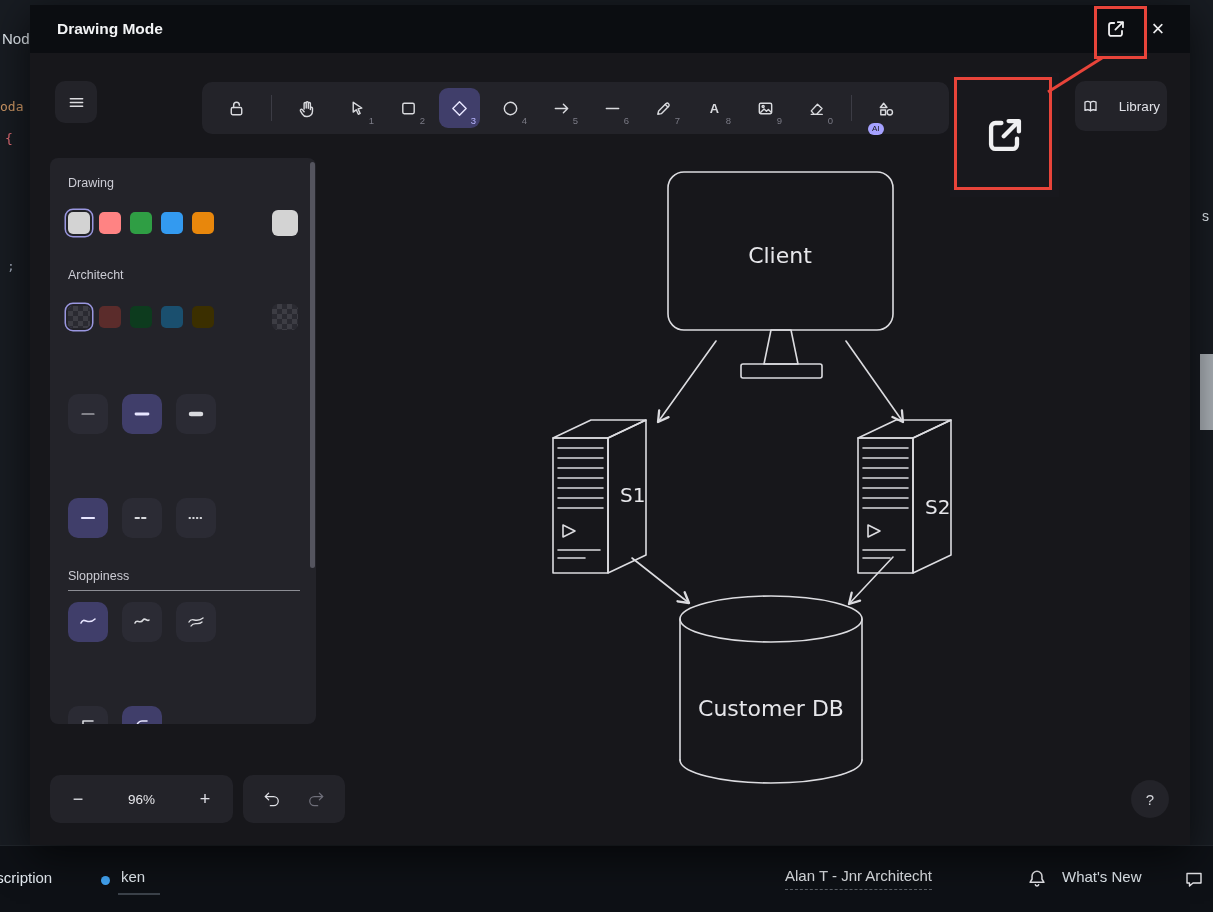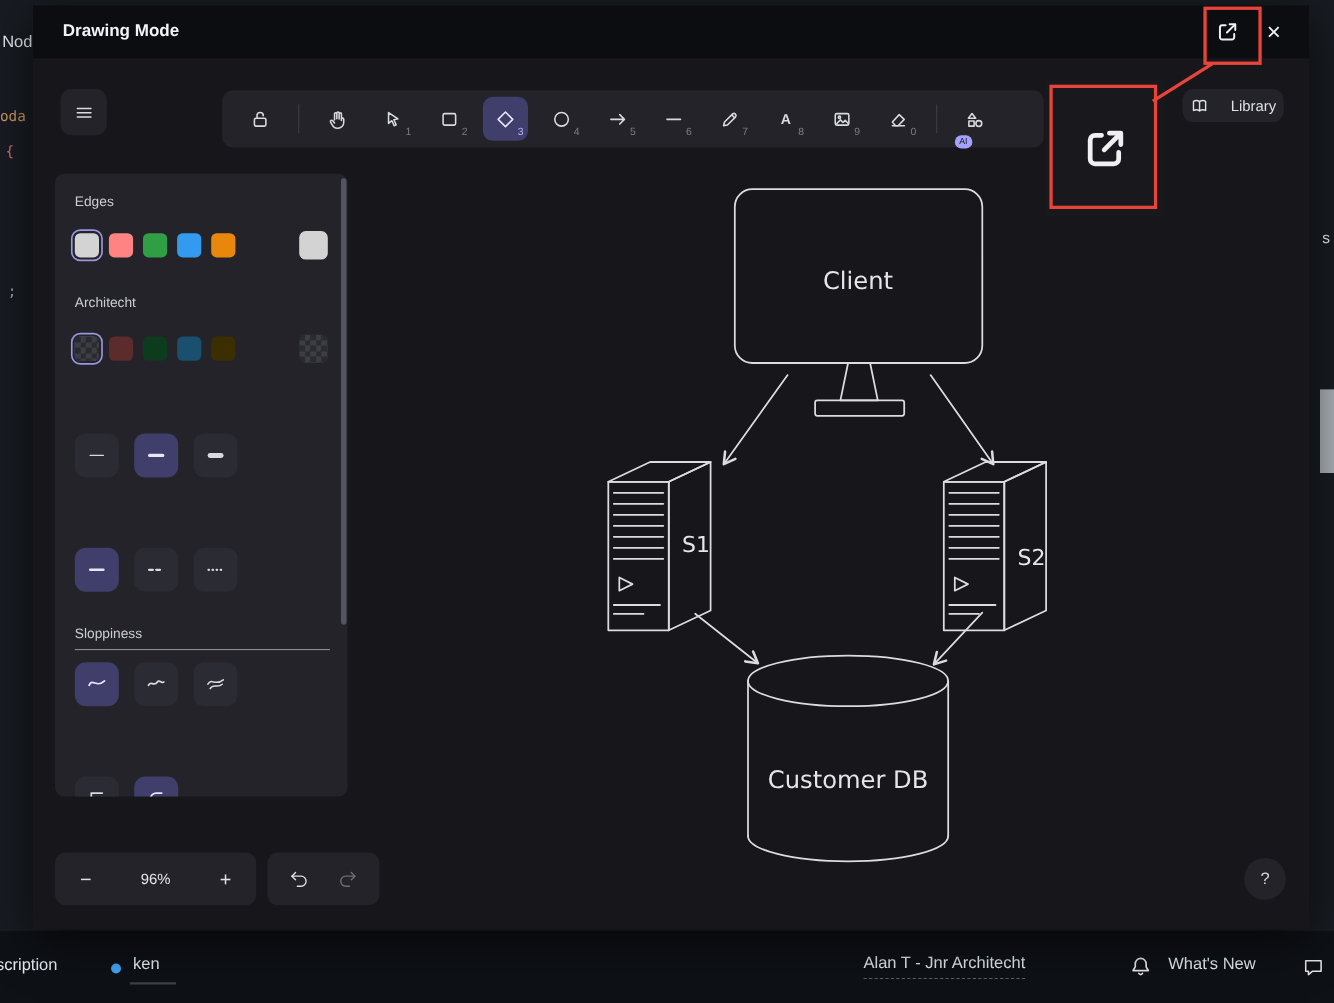--- a/index.html
+++ b/index.html
@@ -34,21 +34,21 @@
   
   .menu-btn { position:absolute; left:25px; top:76px; width:42px; height:42px; display:flex; align-items:center; justify-content:center; border:none; cursor:pointer; color:#dcdce0; }
   .menu-btn svg, .tool svg, .pbtn svg, .ur-btn svg, .lib-btn svg { stroke:currentColor; fill:none; stroke-width:1.5; stroke-linecap:round; stroke-linejoin:round; }
   .toolbar { position:absolute; left:172px; top:77px; width:747px; height:52px; display:flex; align-items:center; gap:10px; padding:0 14px; }
   .tool { position:relative; width:41px; height:40px; border-radius:9px; border:none; background:transparent; color:#d9dade; display:flex; align-items:center; justify-content:center; cursor:pointer; }
   .tool.sel { background:#403e6a; color:#e8e6ff; }
   .key { position:absolute; right:4px; bottom:2px; font-size:9.5px; color:#7b7b86; }
   .sel .key { color:#b9b6ff; }
   .tdiv { width:1px; height:26px; background:#3c3c45; margin:0 4px; }
   .ai-badge { position:absolute; left:2px; bottom:-7px; background:#a5a1ff; color:#17171b; font-size:8px; font-weight:normal; padding:2px 4px; border-radius:7px; line-height:1; }
-  .lib-btn { position:absolute; left:1045px; top:76px; width:92px; height:30px; border:none; display:flex; align-items:center; justify-content:center; gap:20px; color:#dfe0e6; font-size:13.5px; cursor:pointer; font-family:inherit; }
+  .lib-btn { position:absolute; left:1045px; top:76px; width:92px; height:50px; border:none; display:flex; align-items:center; justify-content:center; gap:20px; color:#dfe0e6; font-size:13.5px; cursor:pointer; font-family:inherit; }
 
   
   .panel { position:absolute; left:20px; top:153px; width:266px; height:566px; border-radius:8px; overflow:hidden; }
   .plabel { position:absolute; left:18px; font-size:12.5px; color:#ccccd4; }
   .psec { position:absolute; left:18px; width:232px; padding-bottom:7px; border-bottom:1px solid #8c8d94; font-size:12.5px; color:#ccccd4; }
   .prow { position:absolute; left:18px; width:230px; display:flex; align-items:center; gap:9px; }
   .swatch { width:22px; height:22px; border-radius:5px; cursor:pointer; }
   .swatch.big { width:26px; height:26px; margin-left:auto; border-radius:6px; }
   .sw-ring { box-shadow:0 0 0 2px #232329, 0 0 0 3.5px #9a97e0; }
   .checker { background-image:conic-gradient(#3d3d44 25%, #2a2a31 0 50%, #3d3d44 0 75%, #2a2a31 0); background-size:10px 10px; }
@@ -270,21 +270,21 @@
     <g>
       <ellipse cx="771" cy="619" rx="91" ry="23"></ellipse>
       <path d="M680 619 V760"></path>
       <path d="M862 619 V760"></path>
       <path d="M680 760 A 91 23 0 0 0 862 760"></path>
       <text x="771" y="716" text-anchor="middle" font-size="22">Customer DB</text>
     </g>
   </svg>
 
   <div class="panel island">
-    <span class="plabel" style="top:18px;">Edges</span>
+    <span class="plabel" style="top:18px;">Drawing</span>
     <div class="prow" style="top:52px;">
       <div class="swatch sw-ring" style="background-color: rgb(211, 211, 211);"></div>
       <div class="swatch" style="background-color: rgb(255, 131, 131);"></div>
       <div class="swatch" style="background-color: rgb(47, 158, 68);"></div>
       <div class="swatch" style="background-color: rgb(51, 154, 240);"></div>
       <div class="swatch" style="background-color: rgb(232, 135, 12);"></div>
       <div class="swatch big" style="background-color: rgb(211, 211, 211);"></div>
     </div>
     <span class="plabel" style="top:110px;">Architecht</span>
     <div class="prow" style="top:146px;">

